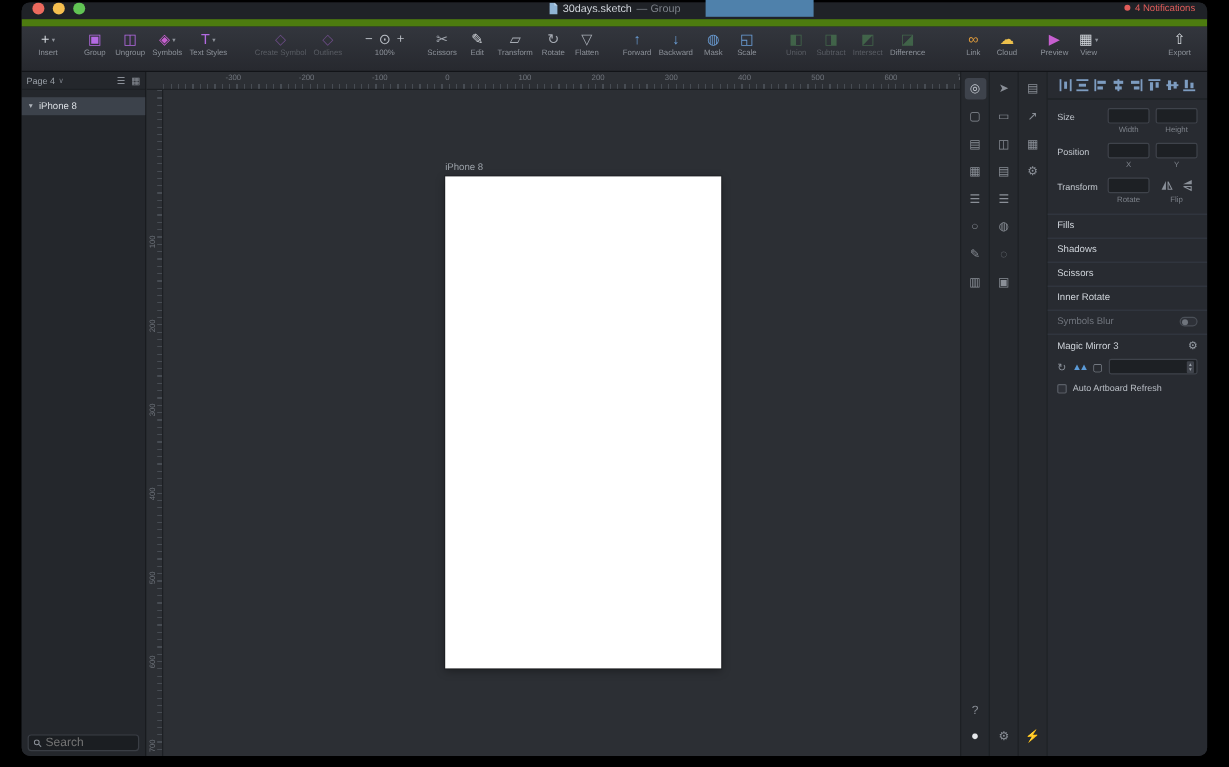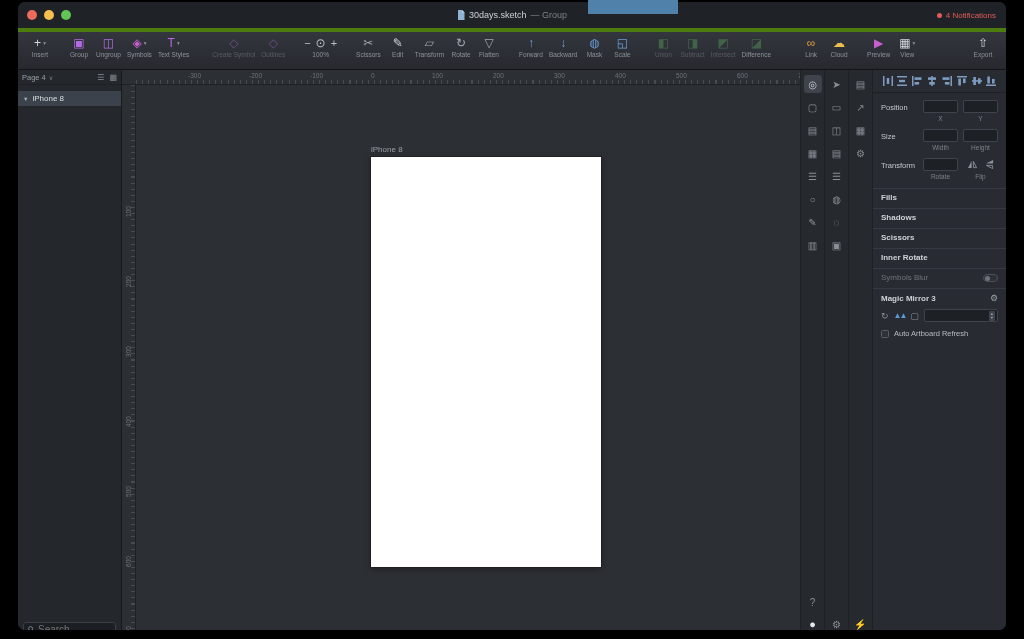--- a/index.html
+++ b/index.html
@@ -1,21 +1,21 @@
 <!DOCTYPE html>
 <html><head>
 <meta charset="utf-8">
 <style>
   *{margin:0;padding:0;box-sizing:border-box}
   html,body{width:1024px;height:639px;background:#000;font-family:"Liberation Sans",sans-serif;overflow:hidden}
   .desktop{position:relative;width:1024px;height:639px;background:#000}
   .peek{position:absolute;left:588px;top:0;width:90px;height:14px;background:#4f81ab;z-index:9}
   .window{position:absolute;left:18px;top:2px;width:988px;height:628px;background:#26292e;border-radius:7px;overflow:hidden;box-shadow:0 8px 28px rgba(0,0,0,.65)}
   
-  .titlebar{height:30px;background:#1f2227;border-bottom:4px solid #4d7c0f;position:relative;display:flex;align-items:center}
+  .titlebar{height:20px;background:#1f2227;border-bottom:6px solid #4d7c0f;position:relative;display:flex;align-items:flex-start}
   .traffic{display:flex;gap:7px;margin-left:9px;z-index:2}
   .light{width:10px;height:10px;border-radius:50%;cursor:default}
   .l-red{background:#ec6a5e}.l-yellow{background:#f5bf4f}.l-green{background:#61c454}
   .title-center{position:absolute;left:0;right:0;display:flex;justify-content:center;align-items:center;gap:4px;font-size:9px;color:#cfd3d9}
   .edited{color:#7d828a}
   .notif{position:absolute;right:10px;display:flex;align-items:center;gap:4px;font-size:8px;color:#e25d5a}
   .notif-dot{width:5px;height:5px;border-radius:50%;background:#e25d5a}
   
   .toolbar{height:38px;background:linear-gradient(#33363d,#27292f);border-bottom:1px solid #121418;display:flex;align-items:flex-start;padding:4px 8px 0 8px}
   .titem{display:flex;flex-direction:column;align-items:center;margin:0 3px;min-width:22px;cursor:default}
@@ -66,21 +66,21 @@
   .prop-label{width:42px;flex:none;font-size:7.5px;color:#c3c8cf;padding-top:3px}
   .fcol{display:flex;flex-direction:column;align-items:center;flex:1;margin-right:5px;min-width:0}
   .fcol:last-child{margin-right:0}
   .fcol input{width:100%;height:13px;background:#1d2024;border:1px solid #3f434b;border-radius:2px;color:#d5d9de;font-size:8px;padding:0 3px;outline:none}
   .sublabel{font-size:6.5px;color:#7d828a;margin-top:2px}
   .flipgroup{display:flex;flex-direction:column;align-items:center;flex:1}
   .fliprow{display:flex;gap:7px;align-items:center;height:13px}
   .flip-btn{cursor:default;display:flex;align-items:center}
   .section{margin-top:8px;border-top:1px solid #343942;padding:4px 8px 0;display:flex;justify-content:space-between;align-items:center}
   .section + .section{margin-top:6px}
-  .sec-title{font-size:8px;font-weight:bold;color:#ced3d9}
+  .sec-title{font-size:8px;font-weight:normal;color:#ced3d9}
   .sec-dim{font-size:8px;color:#6f747c}
   .toggle{width:15px;height:8px;border:1px solid #4a4f57;border-radius:4px;position:relative;background:#2e3138}
   .toggle::before{content:"";position:absolute;left:1px;top:1px;width:5px;height:5px;border-radius:50%;background:#6f747c}
   .gear-btn{font-size:9px;color:#9aa0a8;cursor:default}
   .plugin-row{display:flex;align-items:center;gap:5px;padding:6px 8px 0}
   .picon{font-size:9px;color:#8a9099;cursor:default}
   .picon.mirror{color:#5b9bd8;letter-spacing:-2px;font-size:8px}
   .pselect{flex:1;height:13px;background:#1d2024;border:1px solid #3f434b;border-radius:2px;display:flex;align-items:center;justify-content:flex-end;padding-right:2px;cursor:default}
   .stepper{display:flex;flex-direction:column;line-height:4px;font-size:4.5px;color:#9aa0a8;background:#3f434b;border-radius:1px;padding:1px 2px}
   .check-row{display:flex;align-items:center;gap:5px;padding:7px 8px 0}
@@ -437,40 +437,40 @@
           <span class="align-btn">
               <svg width="12" height="12" viewBox="0 0 12 12" fill="#7d9cc0">
                 <rect x="1" y="9.5" width="10" height="1.5"></rect>
                 <rect x="2.3" y="1.5" width="2.6" height="7"></rect>
                 <rect x="7" y="3.9" width="2.6" height="4.6"></rect>
               </svg>
             </span>
         </div>
 
         <div class="prop-row">
+          <span class="prop-label">Size</span>
+          <div class="fcol">
+            <input style="">
+            <span class="sublabel">Width</span>
+          </div>
+          <div class="fcol">
+            <input style="">
+            <span class="sublabel">Height</span>
+          </div>
+        </div>
+
+        <div class="prop-row">
           <span class="prop-label">Position</span>
           <div class="fcol">
             <input style="">
             <span class="sublabel">X</span>
           </div>
           <div class="fcol">
             <input style="">
             <span class="sublabel">Y</span>
-          </div>
-        </div>
-
-        <div class="prop-row">
-          <span class="prop-label">Size</span>
-          <div class="fcol">
-            <input style="">
-            <span class="sublabel">Width</span>
-          </div>
-          <div class="fcol">
-            <input style="">
-            <span class="sublabel">Height</span>
           </div>
         </div>
 
         <div class="prop-row">
           <span class="prop-label">Transform</span>
           <div class="fcol">
             <input style="">
             <span class="sublabel">Rotate</span>
           </div>
           <div class="flipgroup">

